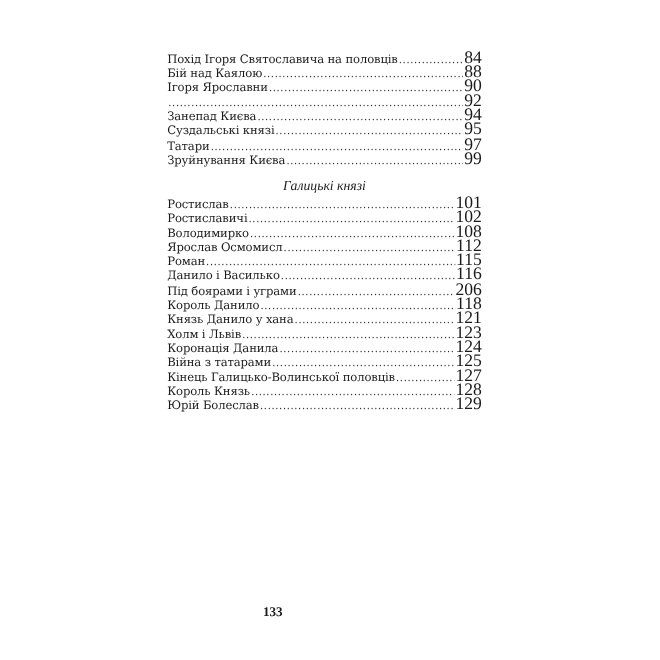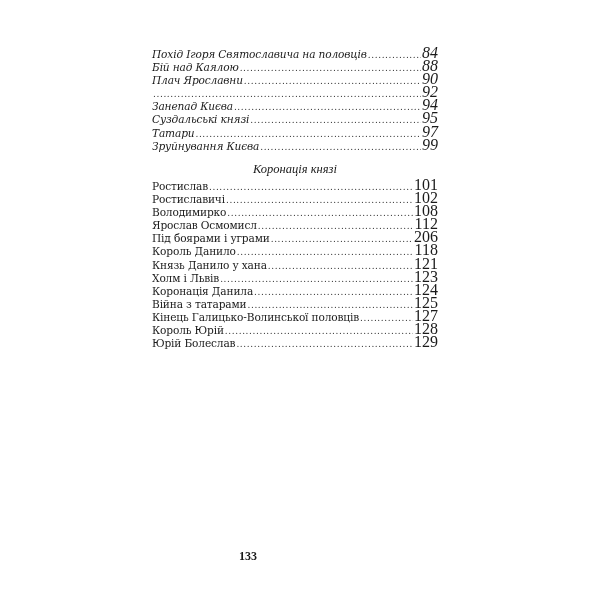--- a/index.html
+++ b/index.html
@@ -3,21 +3,21 @@
 <meta charset="utf-8">
 <style>
   html, body { margin: 0; padding: 0; background: #ffffff; }
   body { width: 600px; height: 600px; position: relative; overflow: hidden; }
   .page {
     position: absolute; left: 0; top: 0; width: 600px; height: 600px;
     background: #ffffff; color: #1a1a1a;
     font-family: "DejaVu Serif", "Liberation Serif", serif;
   }
   .toc { position: absolute; left: 152px; width: 286px; }
-  .toc-1 { top: 46px; font-style: italic; }
+  .toc-1 { top: 46px; }
   .toc-2 { top: 178px; }
   .entry {
     display: flex; align-items: baseline;
     height: 13.1px; line-height: 13.1px;
     font-size: 10.6px; white-space: nowrap;
   }
   .entry .title { flex: 0 0 auto; letter-spacing: -0.15px; }
   .entry .leader {
     flex: 1 1 auto; overflow: hidden; margin: 0 1px;
     color: #333; font-size: 9px; letter-spacing: 0.6px;
@@ -46,21 +46,21 @@
         <span class="title">Похід Ігоря Святославича на половців</span>
         <span class="leader"></span>
         <span class="page-num">84</span>
       </div>
     <div class="entry">
         <span class="title">Бій над Каялою</span>
         <span class="leader"></span>
         <span class="page-num">88</span>
       </div>
     <div class="entry">
-        <span class="title">Плач Ярославни</span>
+        <span class="title">Ігоря Ярославни</span>
         <span class="leader"></span>
         <span class="page-num">90</span>
       </div>
     <div class="entry">
         <span class="leader"></span>
         <span class="page-num">92</span>
       </div>
     <div class="entry">
         <span class="title">Занепад Києва</span>
         <span class="leader"></span>
@@ -76,21 +76,21 @@
         <span class="leader"></span>
         <span class="page-num">97</span>
       </div>
     <div class="entry">
         <span class="title">Зруйнування Києва</span>
         <span class="leader"></span>
         <span class="page-num">99</span>
       </div>
   </div>
 
-  <div class="section-heading">Коронація князі</div>
+  <div class="section-heading">Галицькі князі</div>
 
   <div class="toc toc-2">
     <div class="entry">
         <span class="title">Ростислав</span>
         <span class="leader"></span>
         <span class="page-num">101</span>
       </div>
     <div class="entry">
         <span class="title">Ростиславичі</span>
         <span class="leader"></span>
@@ -98,20 +98,30 @@
       </div>
     <div class="entry">
         <span class="title">Володимирко</span>
         <span class="leader"></span>
         <span class="page-num">108</span>
       </div>
     <div class="entry">
         <span class="title">Ярослав Осмомисл</span>
         <span class="leader"></span>
         <span class="page-num">112</span>
+      </div>
+    <div class="entry">
+        <span class="title">Роман</span>
+        <span class="leader"></span>
+        <span class="page-num">115</span>
+      </div>
+    <div class="entry">
+        <span class="title">Данило і Василько</span>
+        <span class="leader"></span>
+        <span class="page-num">116</span>
       </div>
     <div class="entry">
         <span class="title">Під боярами і уграми</span>
         <span class="leader"></span>
         <span class="page-num">206</span>
       </div>
     <div class="entry">
         <span class="title">Король Данило</span>
         <span class="leader"></span>
         <span class="page-num">118</span>
@@ -135,21 +145,21 @@
         <span class="title">Війна з татарами</span>
         <span class="leader"></span>
         <span class="page-num">125</span>
       </div>
     <div class="entry">
         <span class="title">Кінець Галицько-Волинської половців</span>
         <span class="leader"></span>
         <span class="page-num">127</span>
       </div>
     <div class="entry">
-        <span class="title">Король Юрій</span>
+        <span class="title">Король Князь</span>
         <span class="leader"></span>
         <span class="page-num">128</span>
       </div>
     <div class="entry">
         <span class="title">Юрій Болеслав</span>
         <span class="leader"></span>
         <span class="page-num">129</span>
       </div>
   </div>
 

